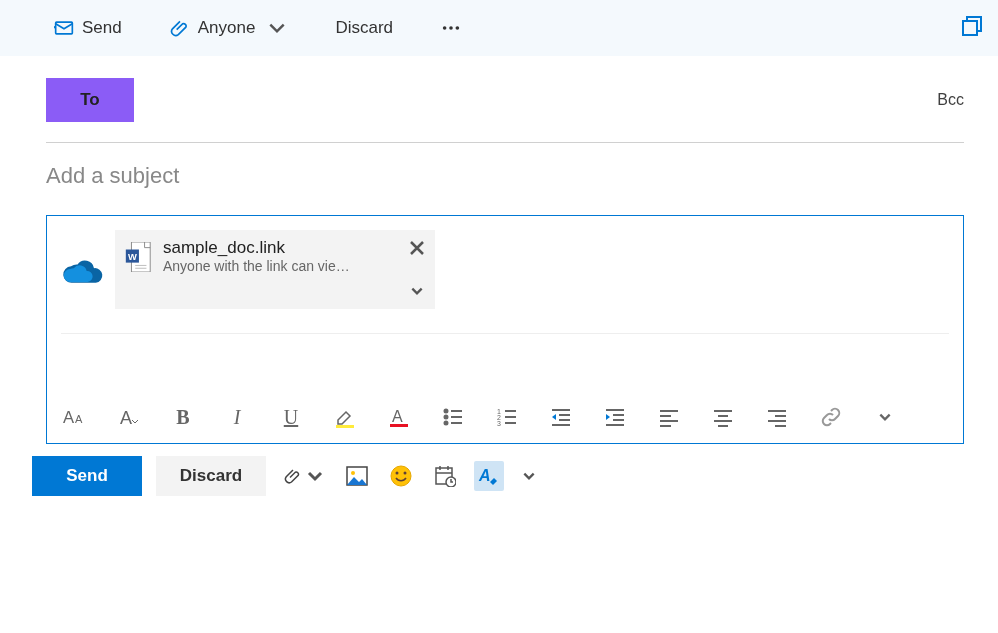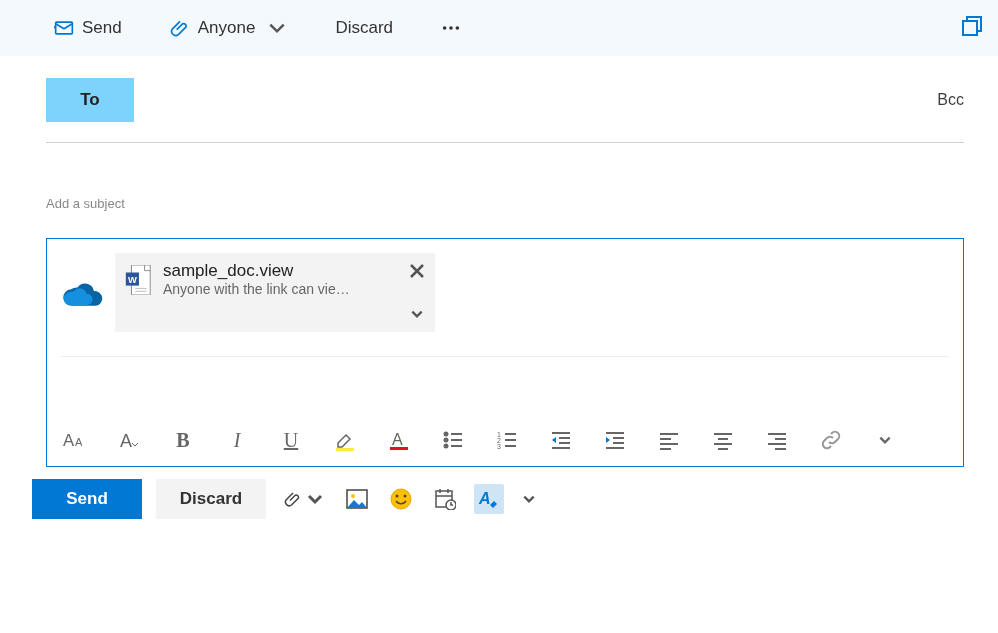--- a/index.html
+++ b/index.html
@@ -27,44 +27,43 @@
   .popin { cursor: pointer; }
   .compose-area { padding: 0 34px 0 46px; }
   .field-row {
     display: flex;
     align-items: center;
     border-bottom: 1px solid #d0d0d0;
     padding: 22px 0 20px 0;
     position: relative;
   }
   .field-btn {
-    background: #7dd3fc;
+    background: #8b5cf6;
     border: none;
     width: 88px;
     height: 44px;
     font-size: 17px;
     font-weight: 600;
     color: #222;
     cursor: pointer;
   }
   .bcc-link {
     position: absolute;
     right: 0;
     font-size: 16px;
     color: #404040;
     cursor: pointer;
   }
   .subject-row { padding: 20px 0; }
   .subject-input {
     border: none;
     width: 100%;
-    font-size: 13px;
+    font-size: 22px;
     color: #7f1d1d;
     outline: none;
-    margin-top: 33px;
   }
   .subject-input::placeholder { color: #888; }
   .body-box {
     border: 1px solid #0078d4;
     margin-top: 6px;
     padding: 14px 14px 0 14px;
   }
   .attachment-row {
     display: flex;
     align-items: center;
@@ -197,21 +196,21 @@
       <div class="attachment-card">
         <svg class="docx-ico" viewBox="0 0 26 32">
           <rect x="6" y="0" width="20" height="32" fill="#fff" stroke="#888"></rect>
           <path d="M20 0v6h6" fill="none" stroke="#888"></path>
           <rect x="0" y="8" width="14" height="14" fill="#2b579a"></rect>
           <text x="7" y="19" font-size="10" fill="#fff" text-anchor="middle" font-weight="bold">W</text>
           <line x1="10" y1="25" x2="22" y2="25" stroke="#bbb"></line>
           <line x1="10" y1="28" x2="22" y2="28" stroke="#bbb"></line>
         </svg>
         <div class="att-info">
-          <div class="att-name">sample_doc.view</div>
+          <div class="att-name">sample_doc.link</div>
           <div class="att-perm">Anyone with the link can view and ...</div>
         </div>
         <div style="display:flex;flex-direction:column;align-items:center;gap:6px;">
           <span class="att-close">
             <svg width="16" height="16" viewBox="0 0 16 16">
                 <path d="M2 2l12 12M14 2L2 14" stroke="#555" stroke-width="2.5"></path>
               </svg>
           </span>
           <span class="att-chev">
             <svg width="14" height="14" viewBox="0 0 12 12">

